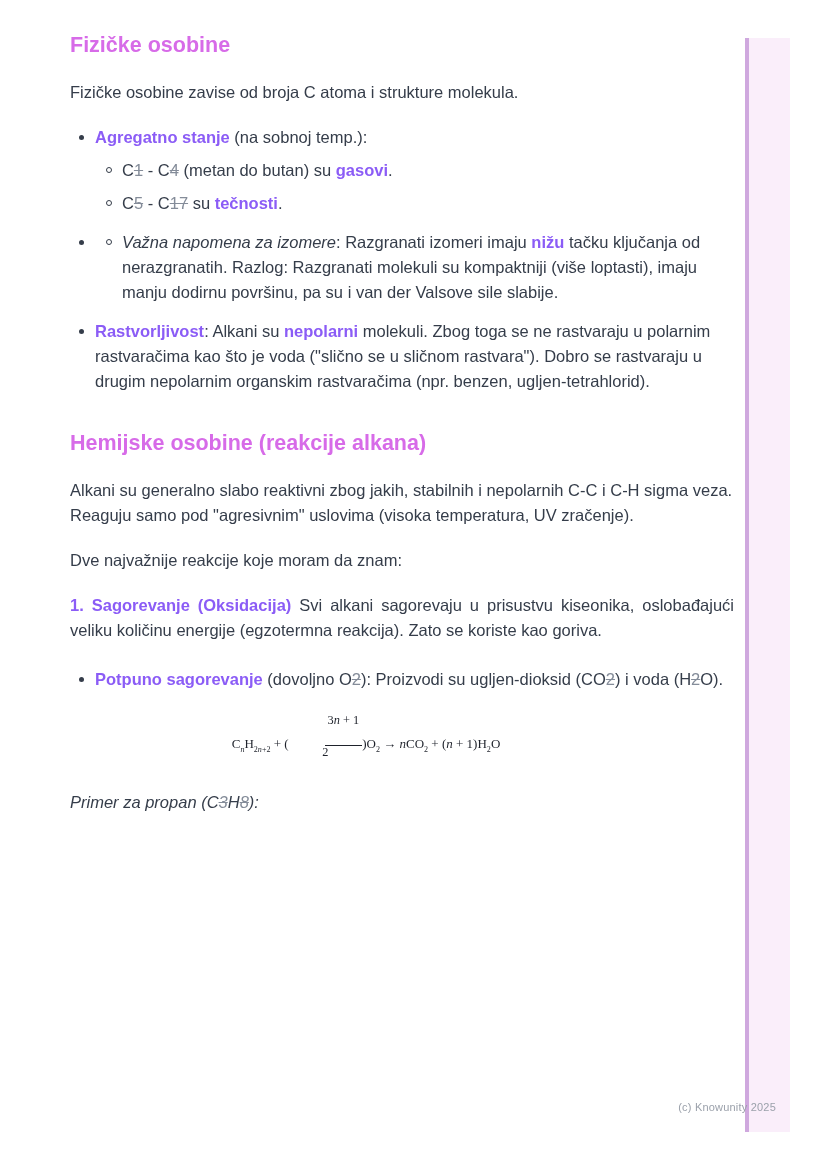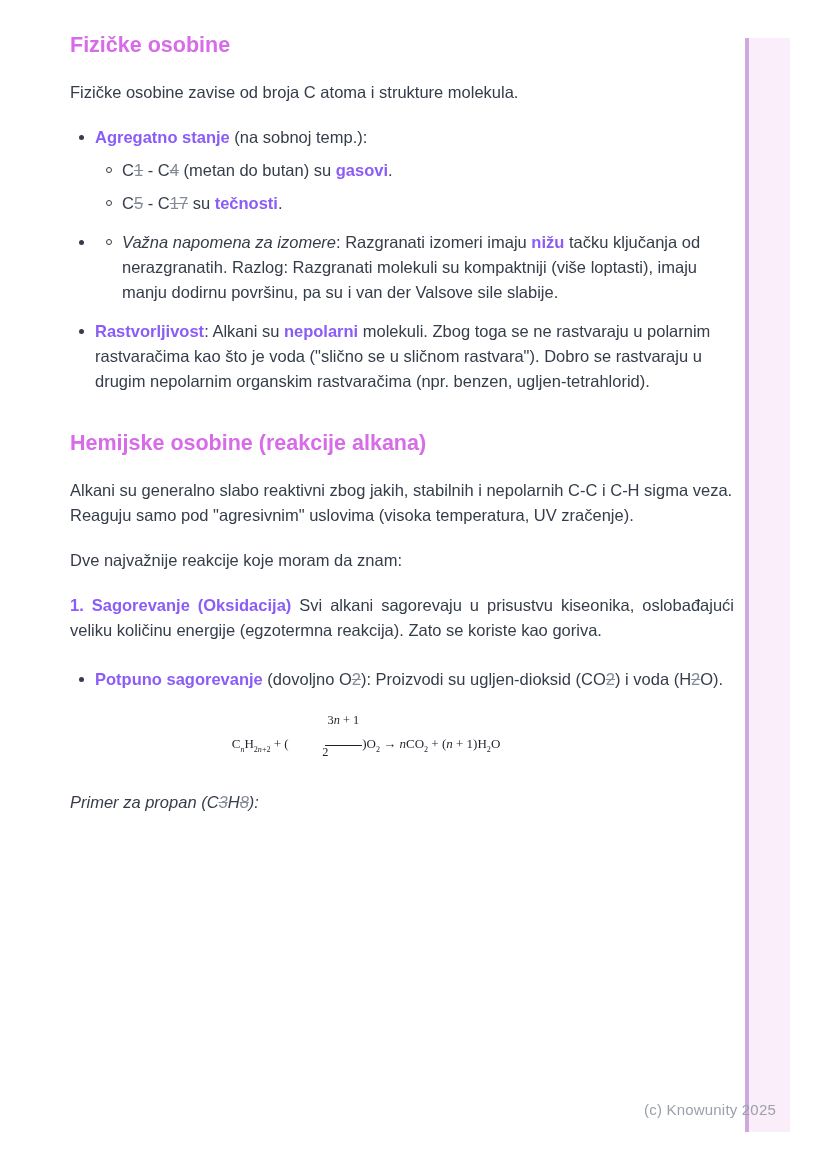--- a/index.html
+++ b/index.html
@@ -46,21 +46,21 @@
   }
   .formula-block sub{font-size:0.62em;line-height:0;}
   .frac{
     display:inline-block;vertical-align:-0.62em;text-align:center;
     font-size:0.95em;line-height:1.12;
   }
   .frac .num{display:block;border-bottom:1.3px solid #1e222b;padding:0 3px 17px 3px;margin-left:36px;}
   .frac .den{display:block;}
   .footer{
     position:absolute;top:1101px;right:52px;z-index:3;
-    font-size:15px;color:#9ba1ab;letter-spacing:0.2px;
+    font-size:11px;color:#9ba1ab;letter-spacing:0.2px;
   }
   .hl-bar{
     position:absolute;left:745px;top:38px;width:41px;height:1094px;z-index:2;
     background:var(--hl-fill,#faeefa);
     border-left:4px solid var(--hl-line,#cfa8de);
   }
 </style>
 </head>
 <body>
 

